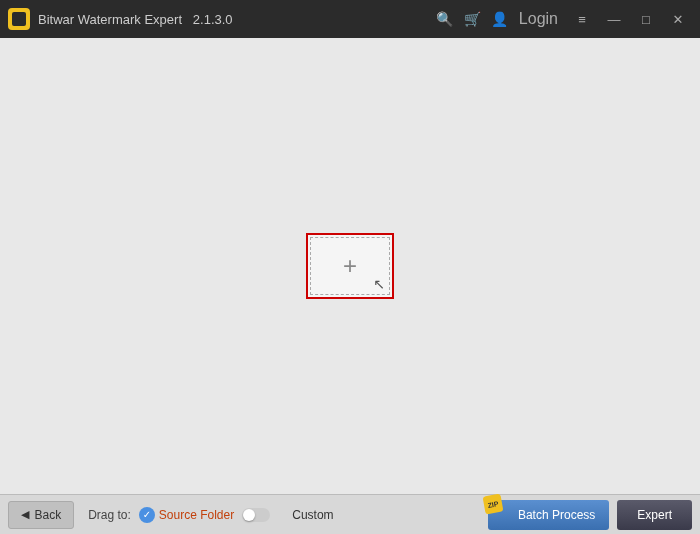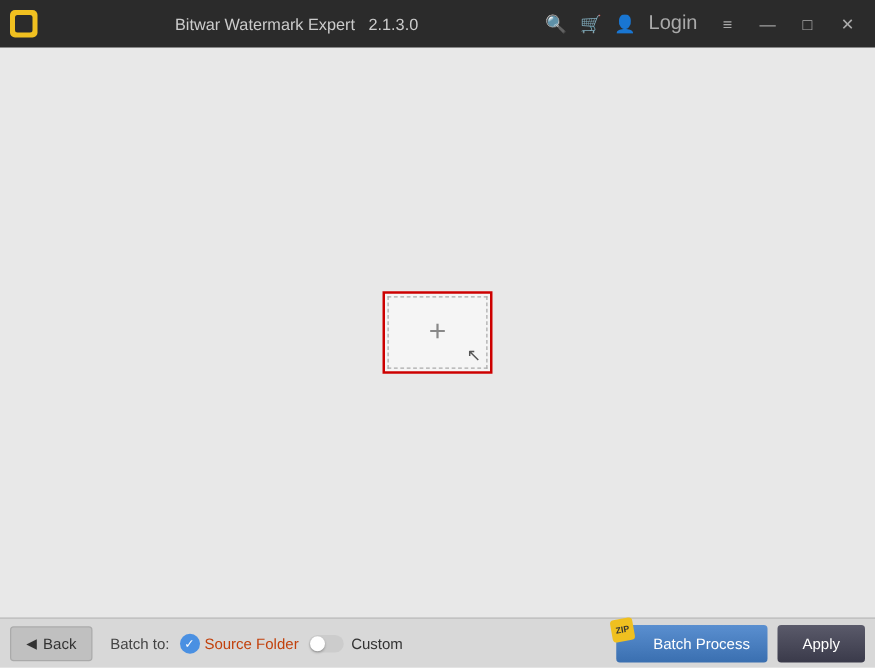--- a/index.html
+++ b/index.html
@@ -14,21 +14,20 @@
 
     
     #title-bar {
       width: 100%;
       height: 38px;
       background: #2b2b2b;
       display: flex;
       align-items: center;
       padding: 0 8px;
       position: relative;
-      text-align: center;
     }
     #app-logo {
       width: 22px;
       height: 22px;
       background: #f0c020;
       border-radius: 4px;
       display: flex;
       align-items: center;
       justify-content: center;
       margin-right: 8px;
@@ -191,21 +190,21 @@
     }
 
     #source-folder-text {
       font-size: 12px;
       color: #c2410c;
     }
 
     #custom-toggle-area {
       display: flex;
       align-items: center;
-      gap: 6px;
+      gap: 22px;
     }
 
     #custom-toggle {
       width: 28px;
       height: 14px;
       background: #cccccc;
       border-radius: 7px;
       position: relative;
       cursor: pointer;
     }
@@ -315,35 +314,35 @@
     </div>
   </div>
 </div>
 
 <div id="bottom-bar">
   <button id="back-btn">
     <span id="back-arrow">◀</span>
     <span>Back</span>
   </button>
 
-  <span id="save-to-label">Batch to:</span>
+  <span id="save-to-label">Drag to:</span>
 
   <div id="source-folder-check">
     <div id="check-icon">✓</div>
     <span id="source-folder-text">Source Folder</span>
   </div>
 
   <div id="custom-toggle-area">
     <div id="custom-toggle">
       <div id="custom-toggle-knob"></div>
     </div>
     <span id="custom-text">Custom</span>
   </div>
 
   <div id="spacer"></div>
 
   <button id="batch-process-btn">
     <span id="batch-zip-badge">ZIP</span>
     <span id="batch-text">Batch Process</span>
   </button>
 
-  <button id="apply-btn">Apply</button>
+  <button id="apply-btn">Expert</button>
 </div>
 
 </body></html>

